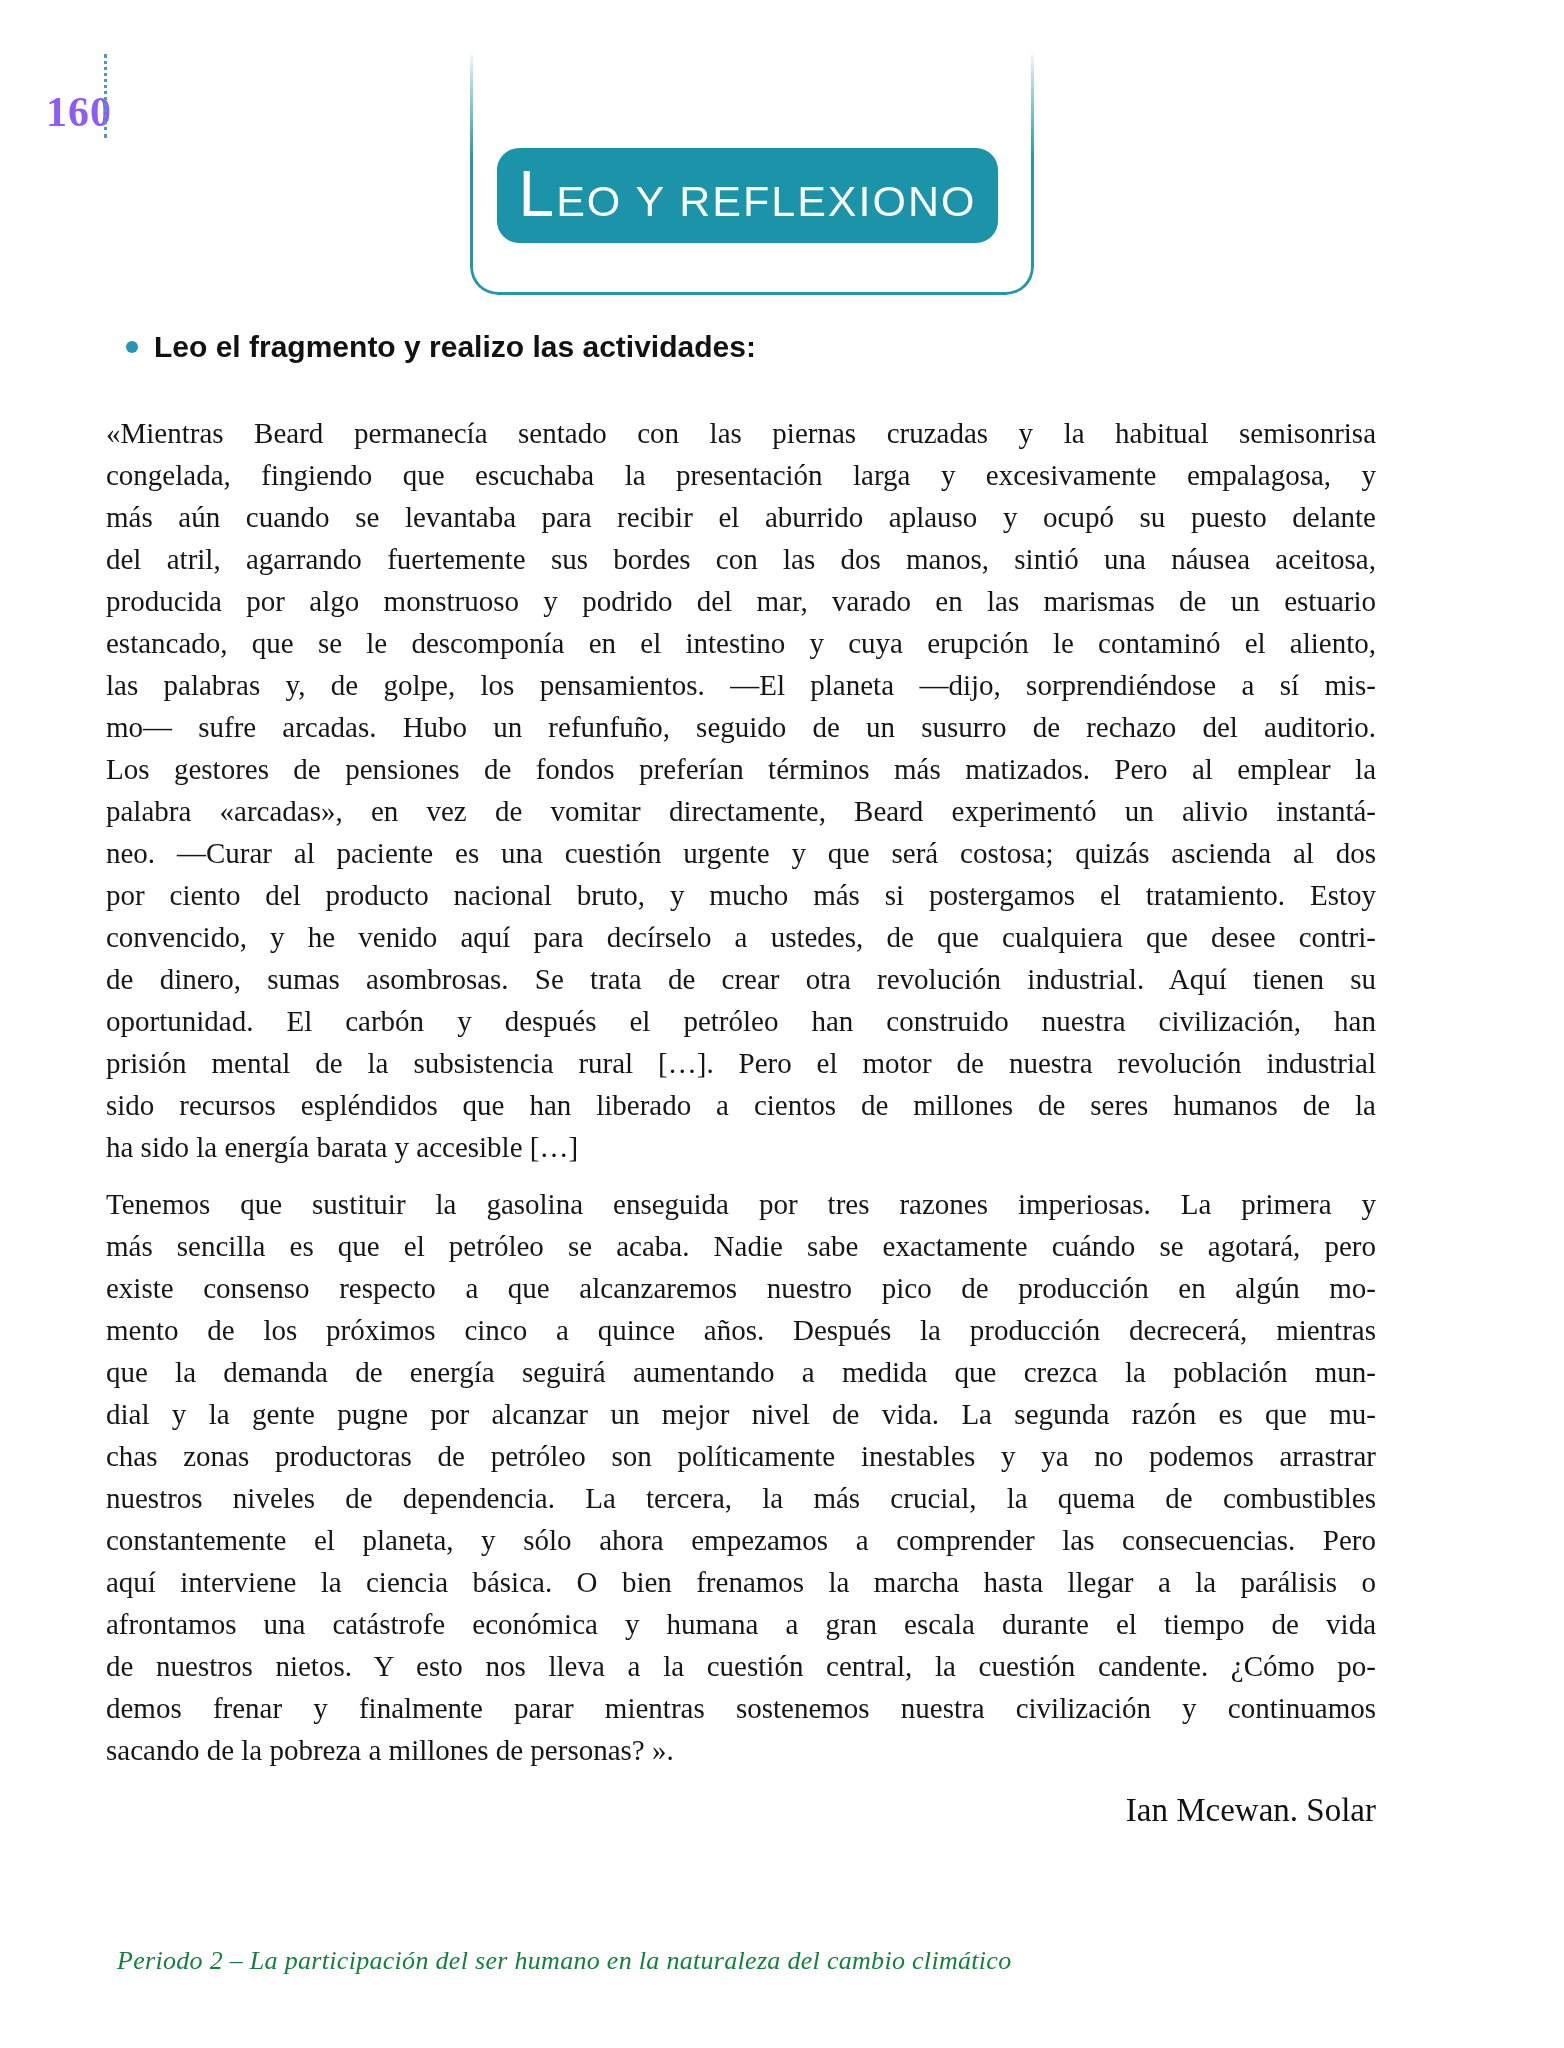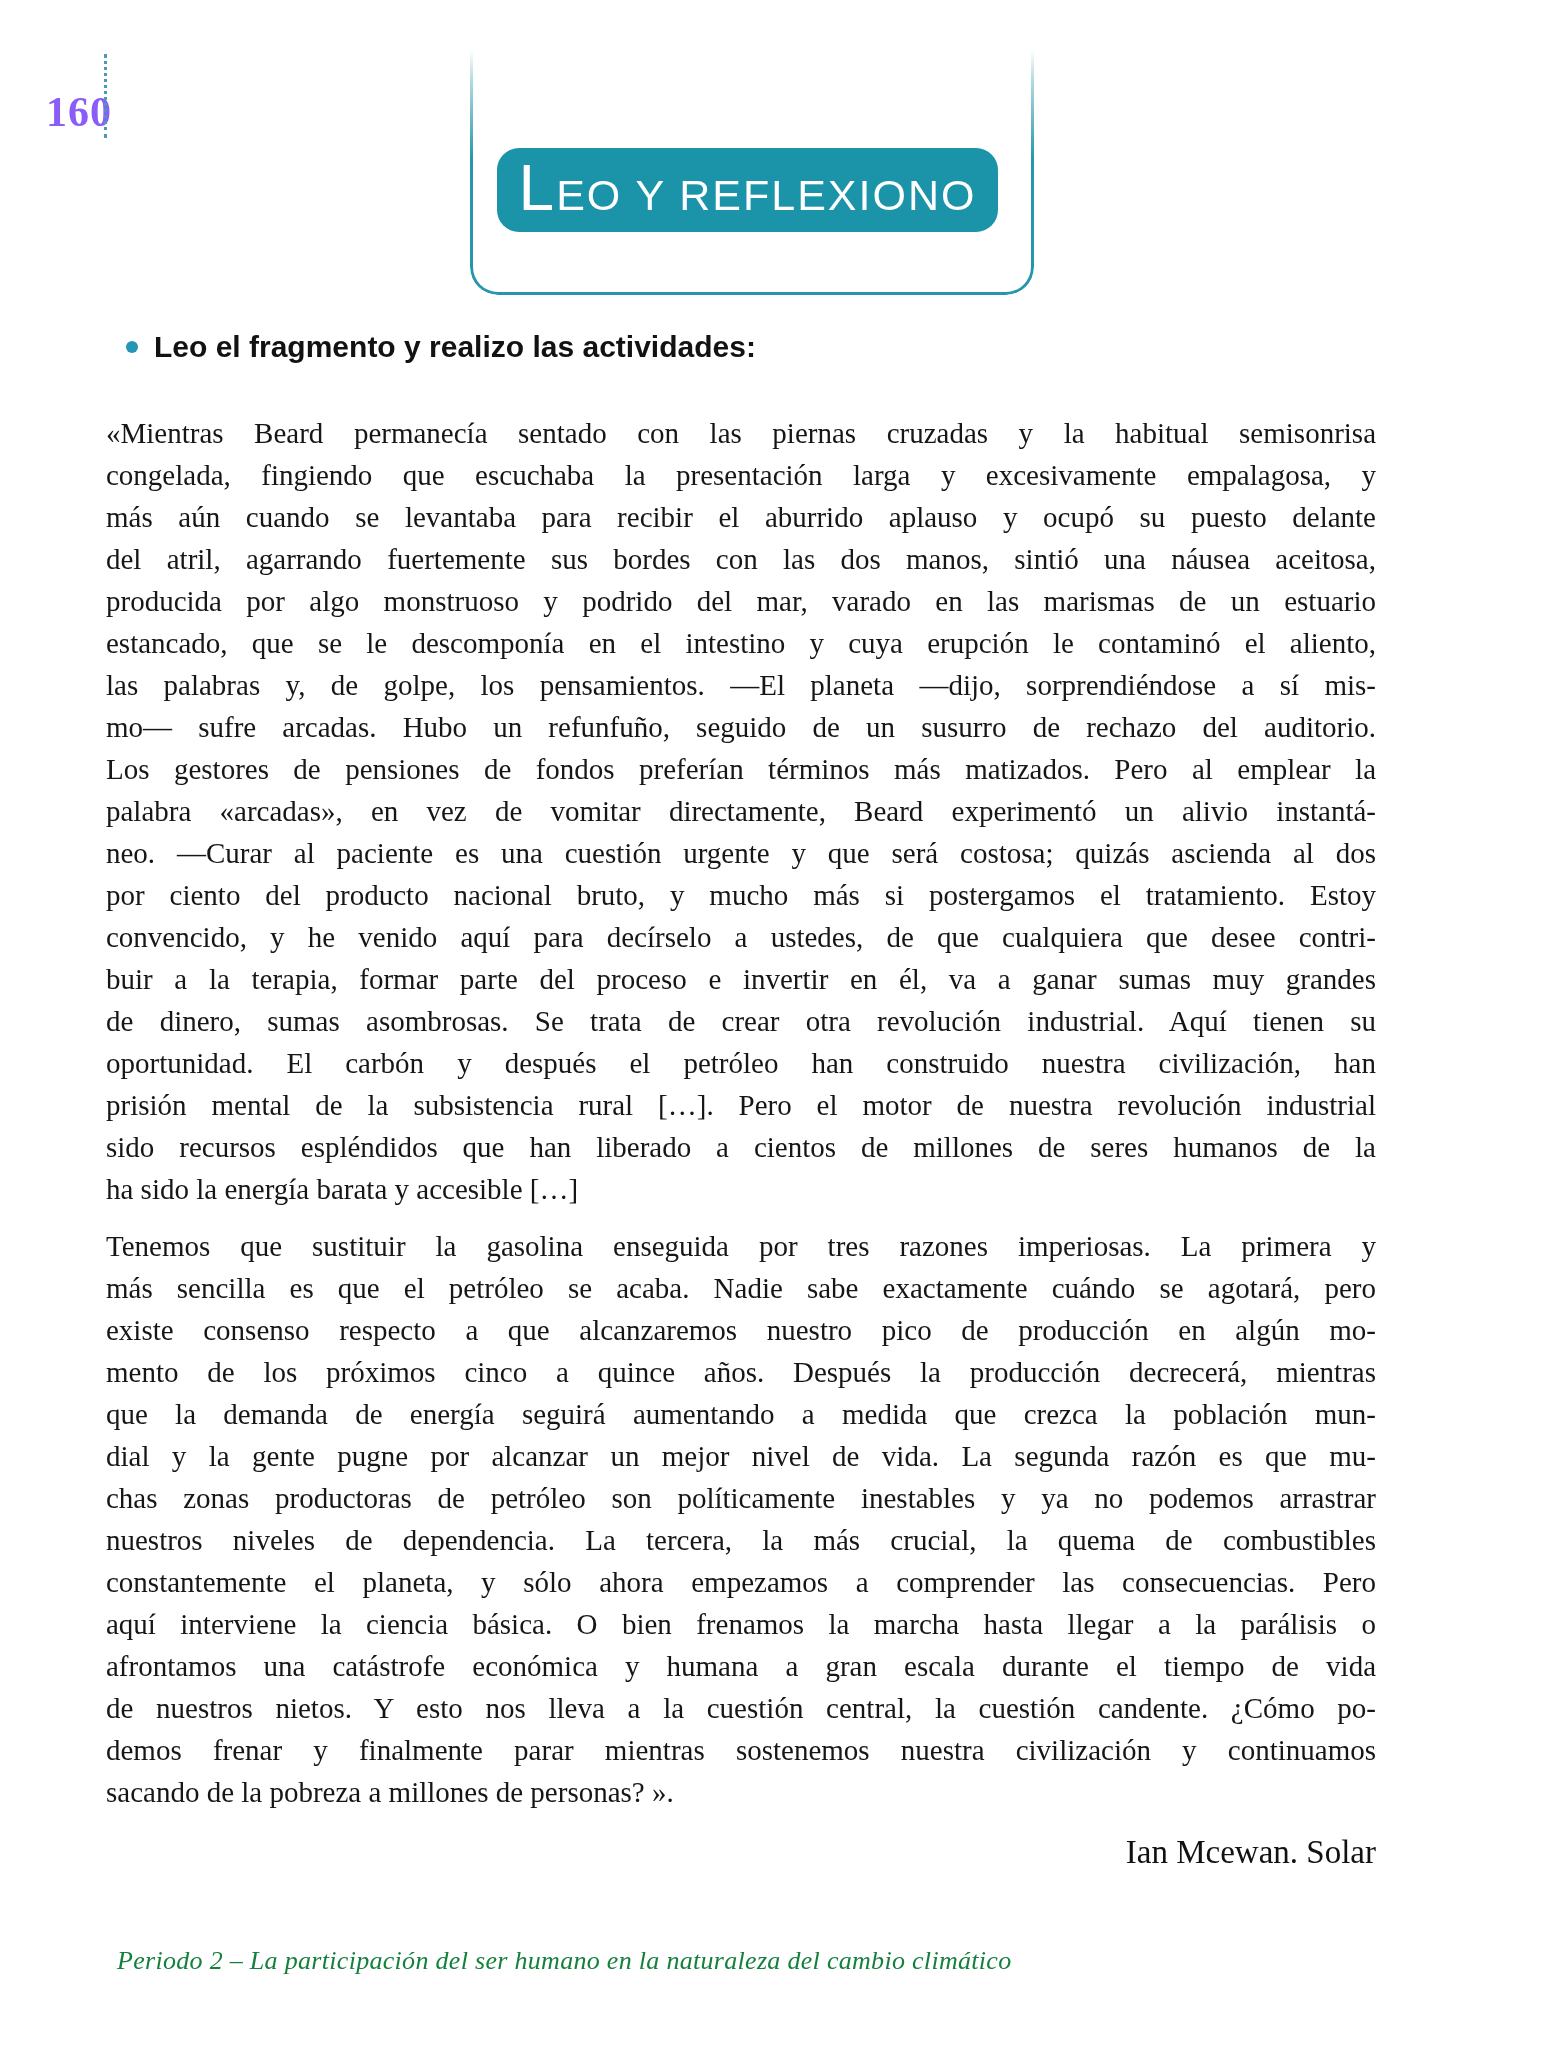--- a/index.html
+++ b/index.html
@@ -28,21 +28,21 @@
     width:558px; height:242px;
     border-left:3px solid #2596ab;
     border-right:3px solid #2596ab;
     border-bottom:3px solid #2596ab;
     border-radius:0 0 28px 28px;
     -webkit-mask-image:linear-gradient(to bottom, rgba(0,0,0,0) 0px, rgba(0,0,0,0.35) 30px, #000 110px);
     mask-image:linear-gradient(to bottom, rgba(0,0,0,0) 0px, rgba(0,0,0,0.35) 30px, #000 110px);
   }
   .banner {
     position:absolute; left:497px; top:148px;
-    width:501px; height:84px;
+    width:501px; height:95px;
     background:#1b93a8;
     border-radius:22px;
     display:flex; align-items:center; justify-content:center;
   }
   .banner-title {
     color:#ffffff;
     font-family:"Liberation Sans", sans-serif;
     font-weight:400;
     font-size:43px;
     letter-spacing:2px;
@@ -127,21 +127,20 @@
         <div class="line">del atril, agarrando fuertemente sus bordes con las dos manos, sintió una náusea aceitosa,</div>
         <div class="line">producida por algo monstruoso y podrido del mar, varado en las marismas de un estuario</div>
         <div class="line">estancado, que se le descomponía en el intestino y cuya erupción le contaminó el aliento,</div>
         <div class="line">las palabras y, de golpe, los pensamientos. —El planeta —dijo, sorprendiéndose a sí mis-</div>
         <div class="line">mo— sufre arcadas. Hubo un refunfuño, seguido de un susurro de rechazo del auditorio.</div>
         <div class="line">Los gestores de pensiones de fondos preferían términos más matizados. Pero al emplear la</div>
         <div class="line">palabra «arcadas», en vez de vomitar directamente, Beard experimentó un alivio instantá-</div>
         <div class="line">neo. —Curar al paciente es una cuestión urgente y que será costosa; quizás ascienda al dos</div>
         <div class="line">por ciento del producto nacional bruto, y mucho más si postergamos el tratamiento. Estoy</div>
         <div class="line">convencido, y he venido aquí para decírselo a ustedes, de que cualquiera que desee contri-</div>
-        <div class="line">buir a la terapia, formar parte del proceso e invertir en él, va a ganar sumas muy grandes</div>
         <div class="line">de dinero, sumas asombrosas. Se trata de crear otra revolución industrial. Aquí tienen su</div>
         <div class="line">oportunidad. El carbón y después el petróleo han construido nuestra civilización, han</div>
         <div class="line">prisión mental de la subsistencia rural […]. Pero el motor de nuestra revolución industrial</div>
         <div class="line">sido recursos espléndidos que han liberado a cientos de millones de seres humanos de la</div>
         <div class="line last">ha sido la energía barata y accesible […]</div>
       </div>
       <div class="para">
         <div class="line">Tenemos que sustituir la gasolina enseguida por tres razones imperiosas. La primera y</div>
         <div class="line">más sencilla es que el petróleo se acaba. Nadie sabe exactamente cuándo se agotará, pero</div>
         <div class="line">existe consenso respecto a que alcanzaremos nuestro pico de producción en algún mo-</div>

